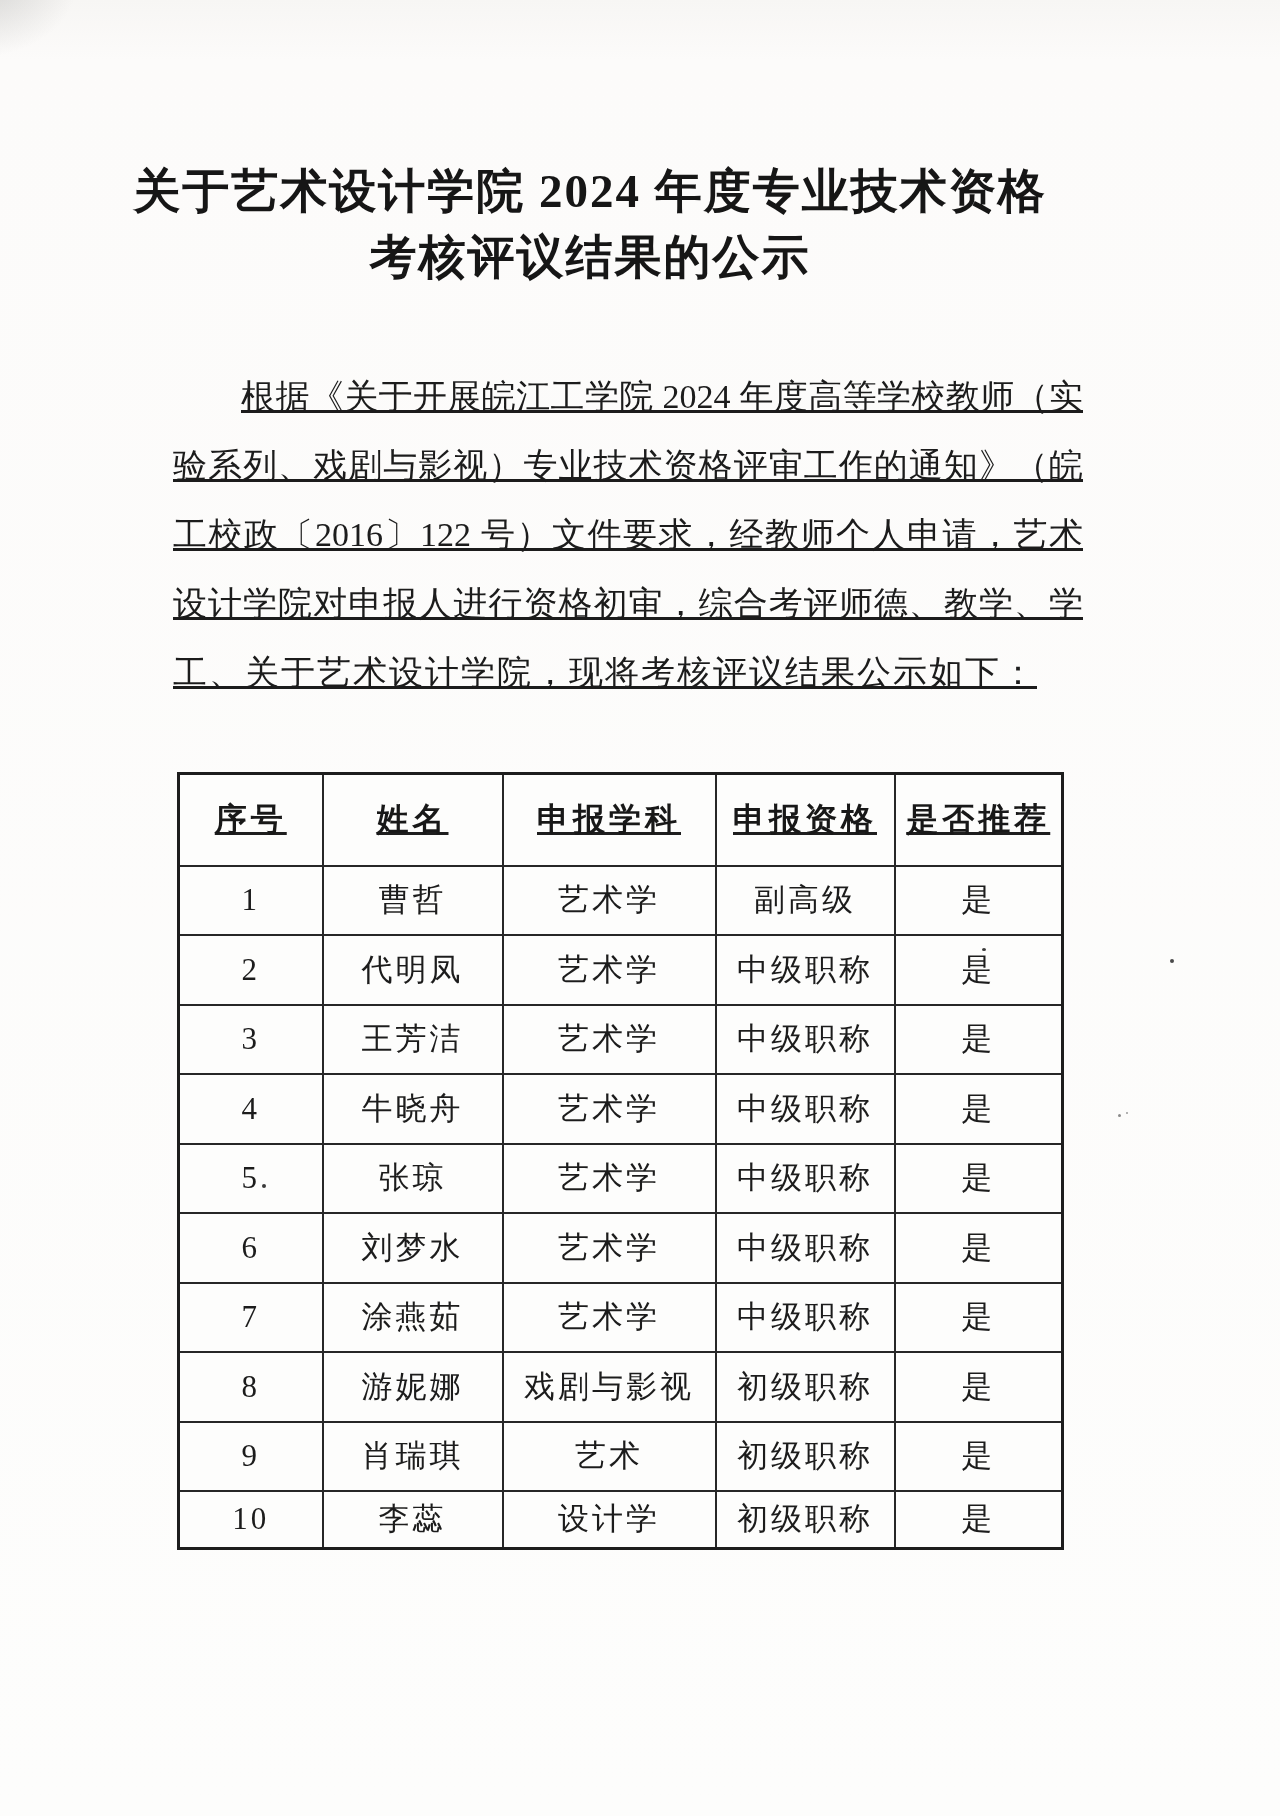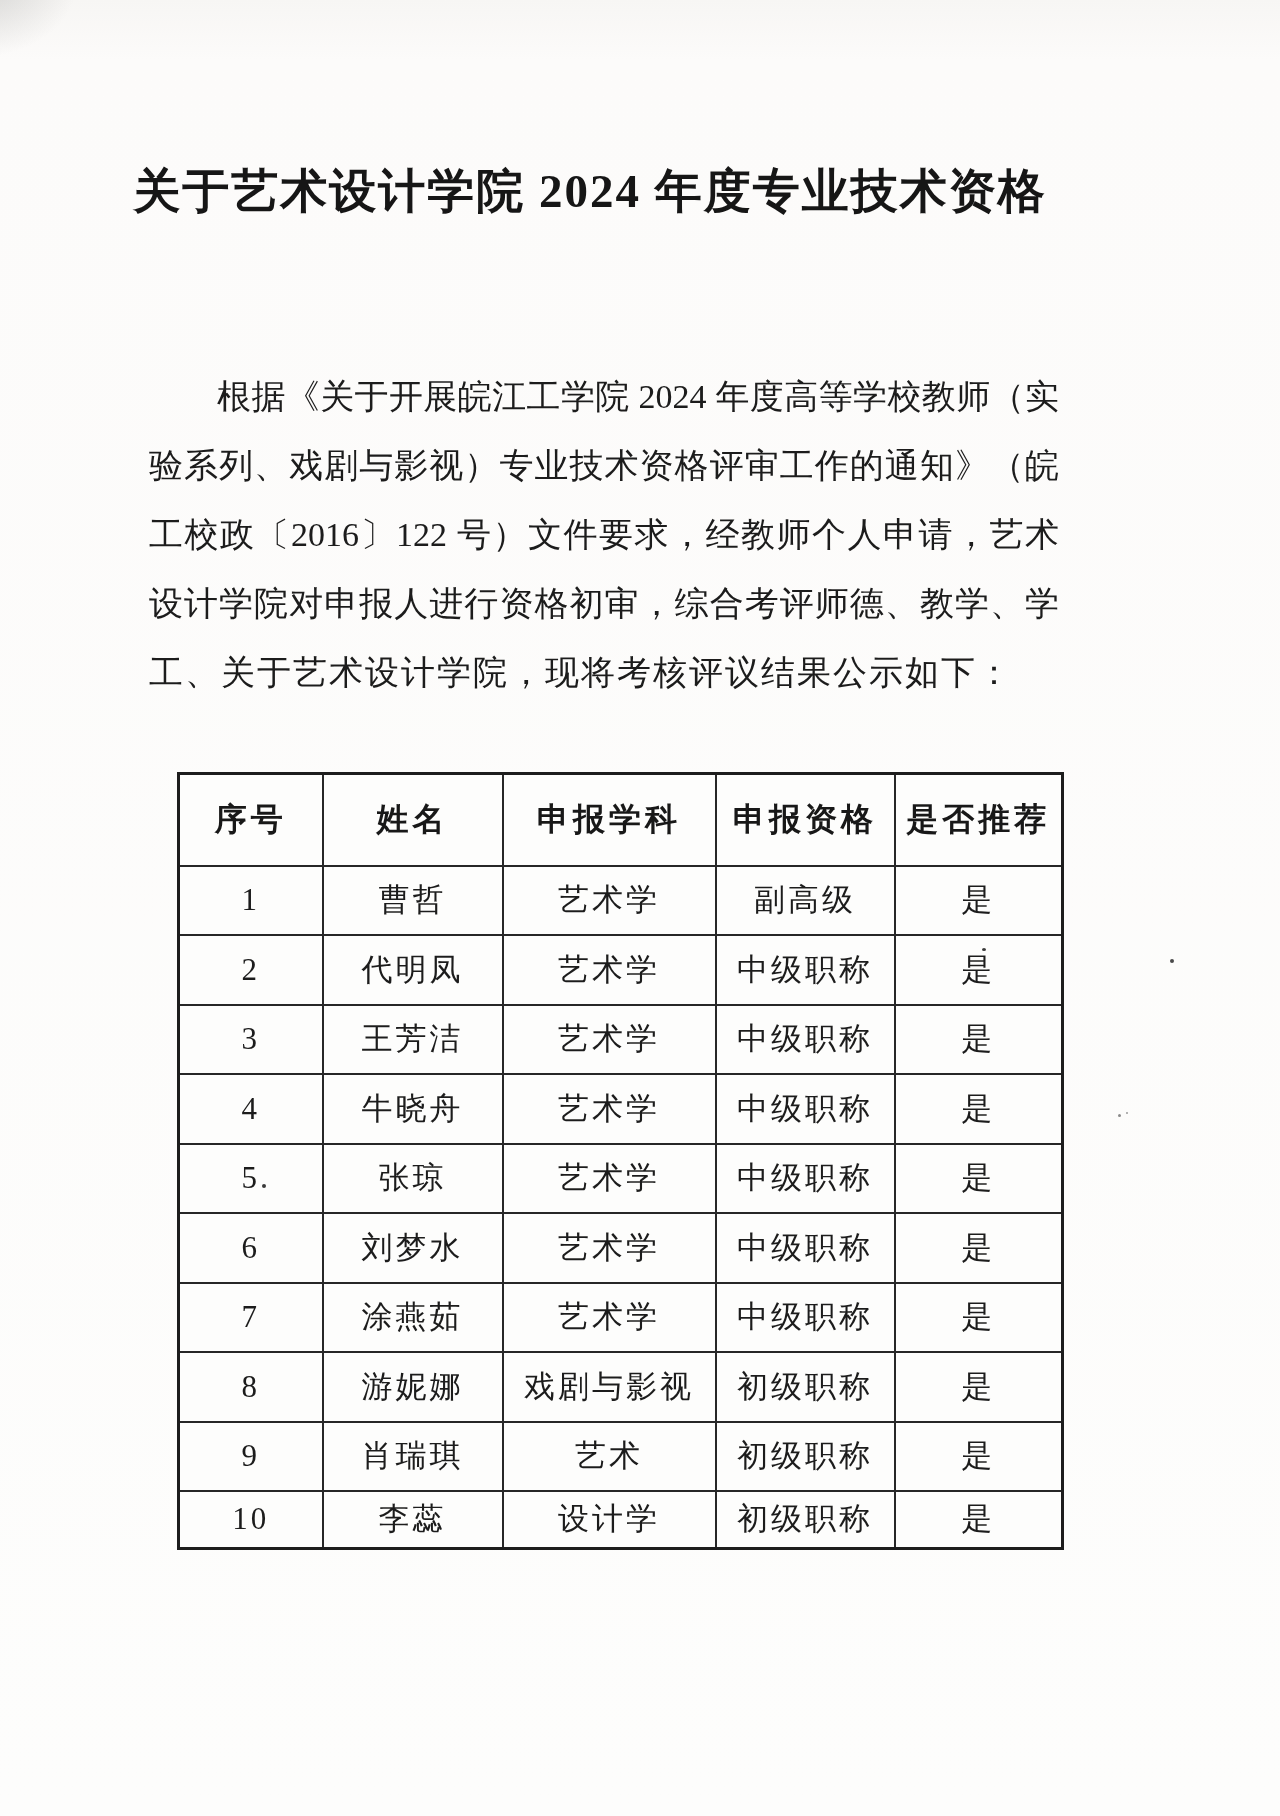--- a/index.html
+++ b/index.html
@@ -23,24 +23,25 @@
     text-align: center;
     font-weight: bold;
     font-size: 47px;
     line-height: 66px;
     letter-spacing: 2px;
     color: #161616;
   }
   .body-block {
     position: absolute;
     top: 362px;
-    left: 149px;
+    left: 173px;
     width: 910px;
     font-size: 34px;
     color: #1c1c1c;
+    text-decoration: underline;
   }
   .body-line {
     height: 69px;
     line-height: 69px;
     white-space: nowrap;
     text-align: justify;
     text-align-last: justify;
   }
   .body-line.indent { padding-left: 68px; }
   .body-line.no-justify {
@@ -59,21 +60,21 @@
     background: #fdfdfc;
   }
   table.roster th, table.roster td {
     border: 2px solid #272727;
     text-align: center;
     vertical-align: middle;
     padding: 0;
     overflow: hidden;
     white-space: nowrap;
   }
-  table.roster thead tr { height: 92px; }
+  table.roster thead tr { height: 92px; text-decoration: underline; }
   table.roster th {
     font-size: 32px;
     font-weight: 600;
     letter-spacing: 4px;
     color: #181818;
   }
   table.roster td {
     font-size: 31px;
     letter-spacing: 3px;
     color: #1c1c1c;
@@ -89,20 +90,21 @@
   .speck.s4 { left: 1118px; top: 1114px; width: 3px; height: 3px; background:#8a8a8a; }
   .speck.s5 { left: 1126px; top: 1112px; width: 2px; height: 2px; background:#9a9a9a; }
 </style>
 </head>
 <body>
 
 <div class="page">
 
   <div class="title-block">
     <div>关于艺术设计学院 2024 年度专业技术资格</div>
+    <div>考核评议结果的公示</div>
   </div>
 
   <div class="body-block">
     <div class="body-line indent">根据《关于开展皖江工学院 2024 年度高等学校教师（实</div>
     <div class="body-line">验系列、戏剧与影视）专业技术资格评审工作的通知》（皖</div>
     <div class="body-line">工校政〔2016〕122 号）文件要求，经教师个人申请，艺术</div>
     <div class="body-line">设计学院对申报人进行资格初审，综合考评师德、教学、学</div>
     <div class="body-line no-justify">工、关于艺术设计学院，现将考核评议结果公示如下：</div>
   </div>
 

